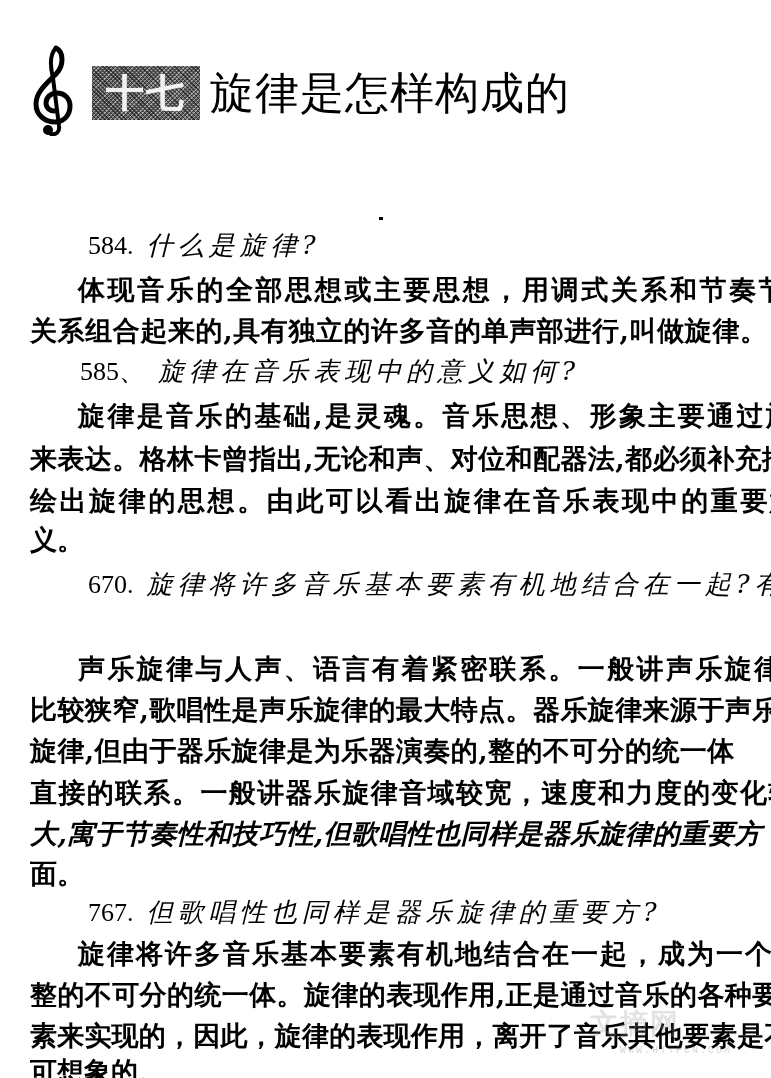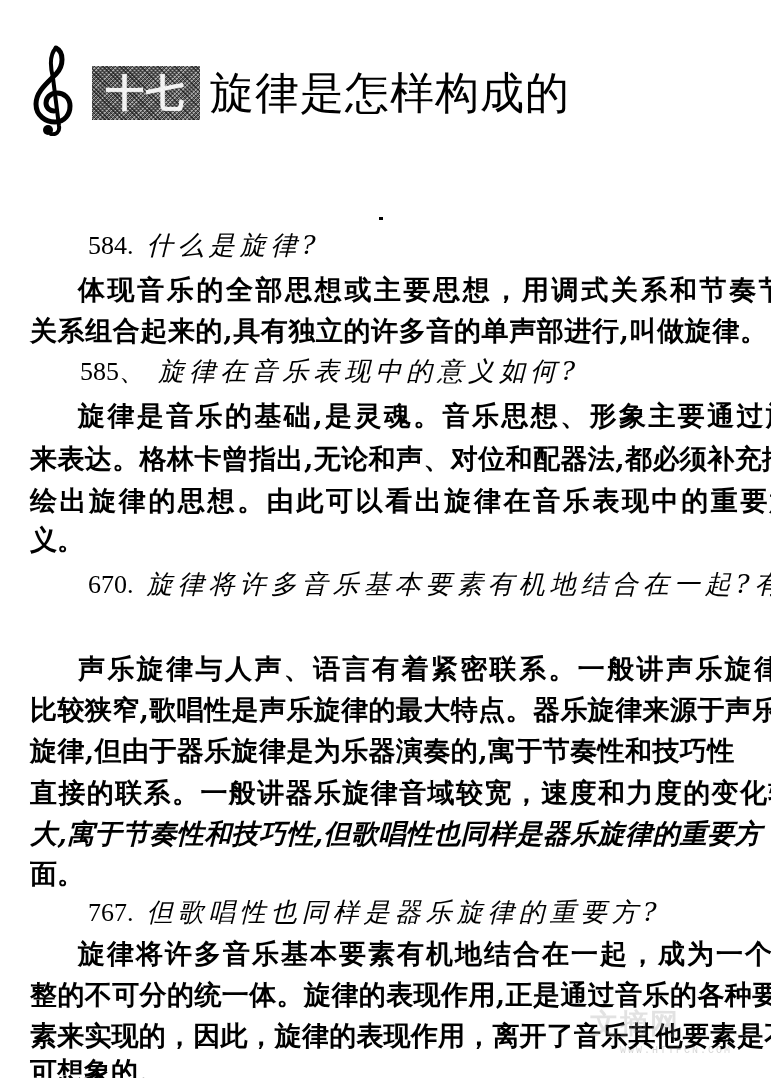--- a/index.html
+++ b/index.html
@@ -160,21 +160,21 @@
   <div class="line body" style="left:30px; top:445px; letter-spacing:0.4px;">来表达。格林卡曾指出,无论和声、对位和配器法,都必须补充描</div>
   <div class="line body" style="left:30px; top:487px; letter-spacing:2.6px;">绘出旋律的思想。由此可以看出旋律在音乐表现中的重要意</div>
   <div class="line body" style="left:30px; top:526px;">义。</div>
 
   <div class="line q" style="left:88px; top:571px;">
     <span class="num">670.</span>
     <span>旋律将许多音乐基本要素有机地结合在一起?有</span>
   </div>
   <div class="line body" style="left:78px; top:655px; letter-spacing:2.4px;">声乐旋律与人声、语言有着紧密联系。一般讲声乐旋律音域</div>
   <div class="line body" style="left:30px; top:696px; letter-spacing:0.4px;">比较狭窄,歌唱性是声乐旋律的最大特点。器乐旋律来源于声乐</div>
-  <div class="line body" style="left:30px; top:737px; letter-spacing:0.4px;">旋律,但由于器乐旋律是为乐器演奏的,寓于节奏性和技巧性</div>
+  <div class="line body" style="left:30px; top:737px; letter-spacing:0.4px;">旋律,但由于器乐旋律是为乐器演奏的,整的不可分的统一体</div>
   <div class="line body" style="left:30px; top:779px; letter-spacing:1.4px;">直接的联系。一般讲器乐旋律音域较宽，速度和力度的变化较</div>
   <div class="line body" style="left:30px; top:820px; letter-spacing:0.4px;font-style:italic;">大,寓于节奏性和技巧性,但歌唱性也同样是器乐旋律的重要方</div>
   <div class="line body" style="left:30px; top:860px;">面。</div>
 
   <div class="line q" style="left:88px; top:899px;">
     <span class="num">767.</span>
     <span>但歌唱性也同样是器乐旋律的重要方?</span>
   </div>
   <div class="line body" style="left:78px; top:940px; letter-spacing:2.0px;">旋律将许多音乐基本要素有机地结合在一起，成为一个完</div>
   <div class="line body" style="left:30px; top:981px; letter-spacing:0.4px;">整的不可分的统一体。旋律的表现作用,正是通过音乐的各种要</div>

